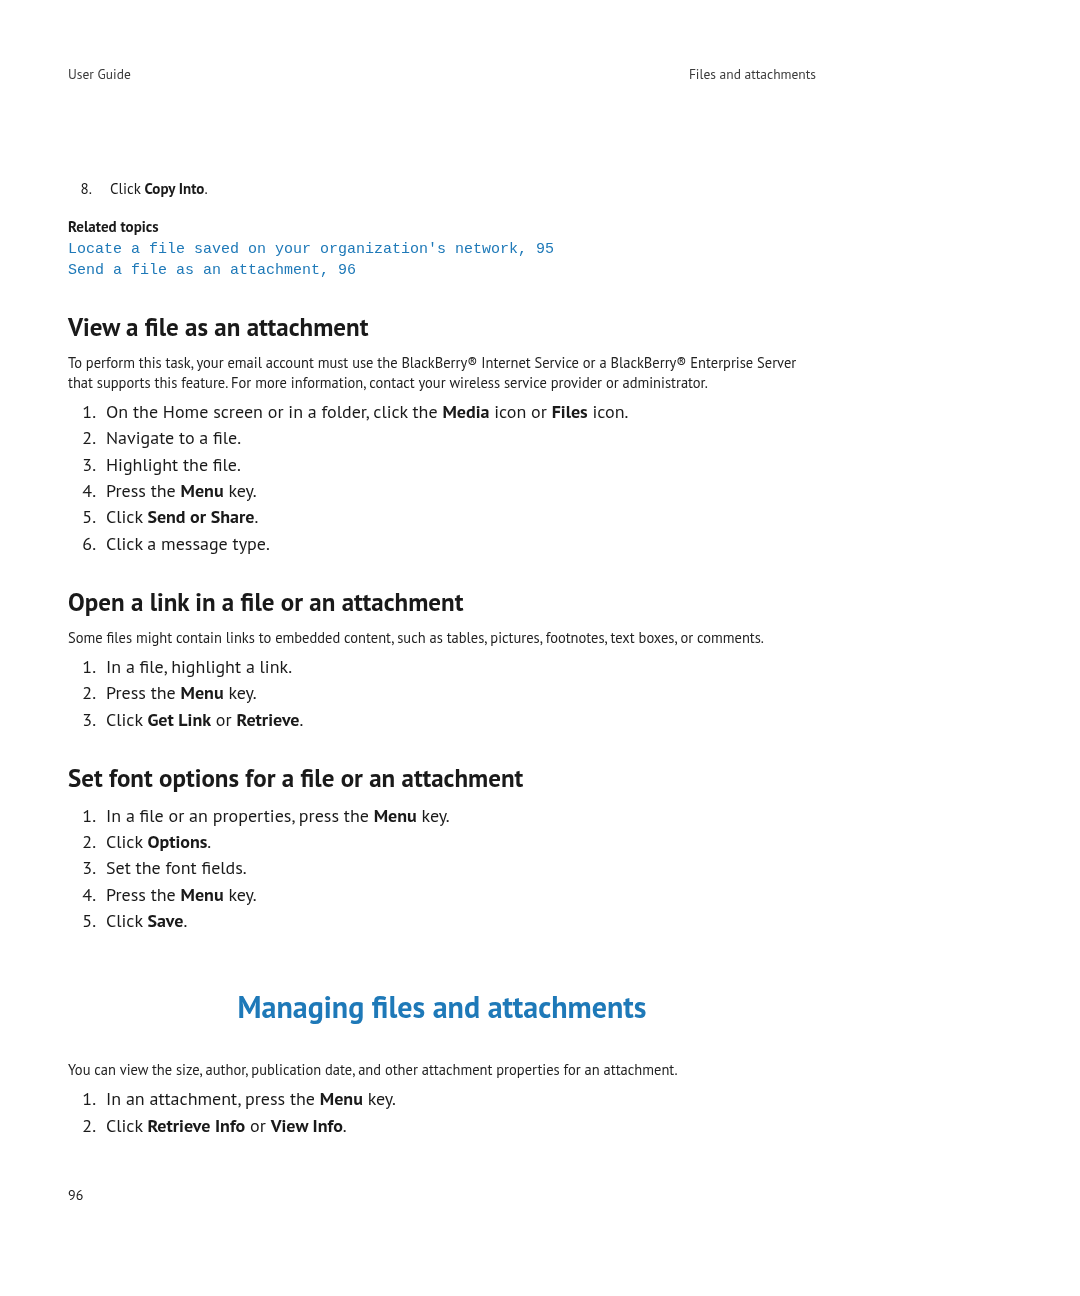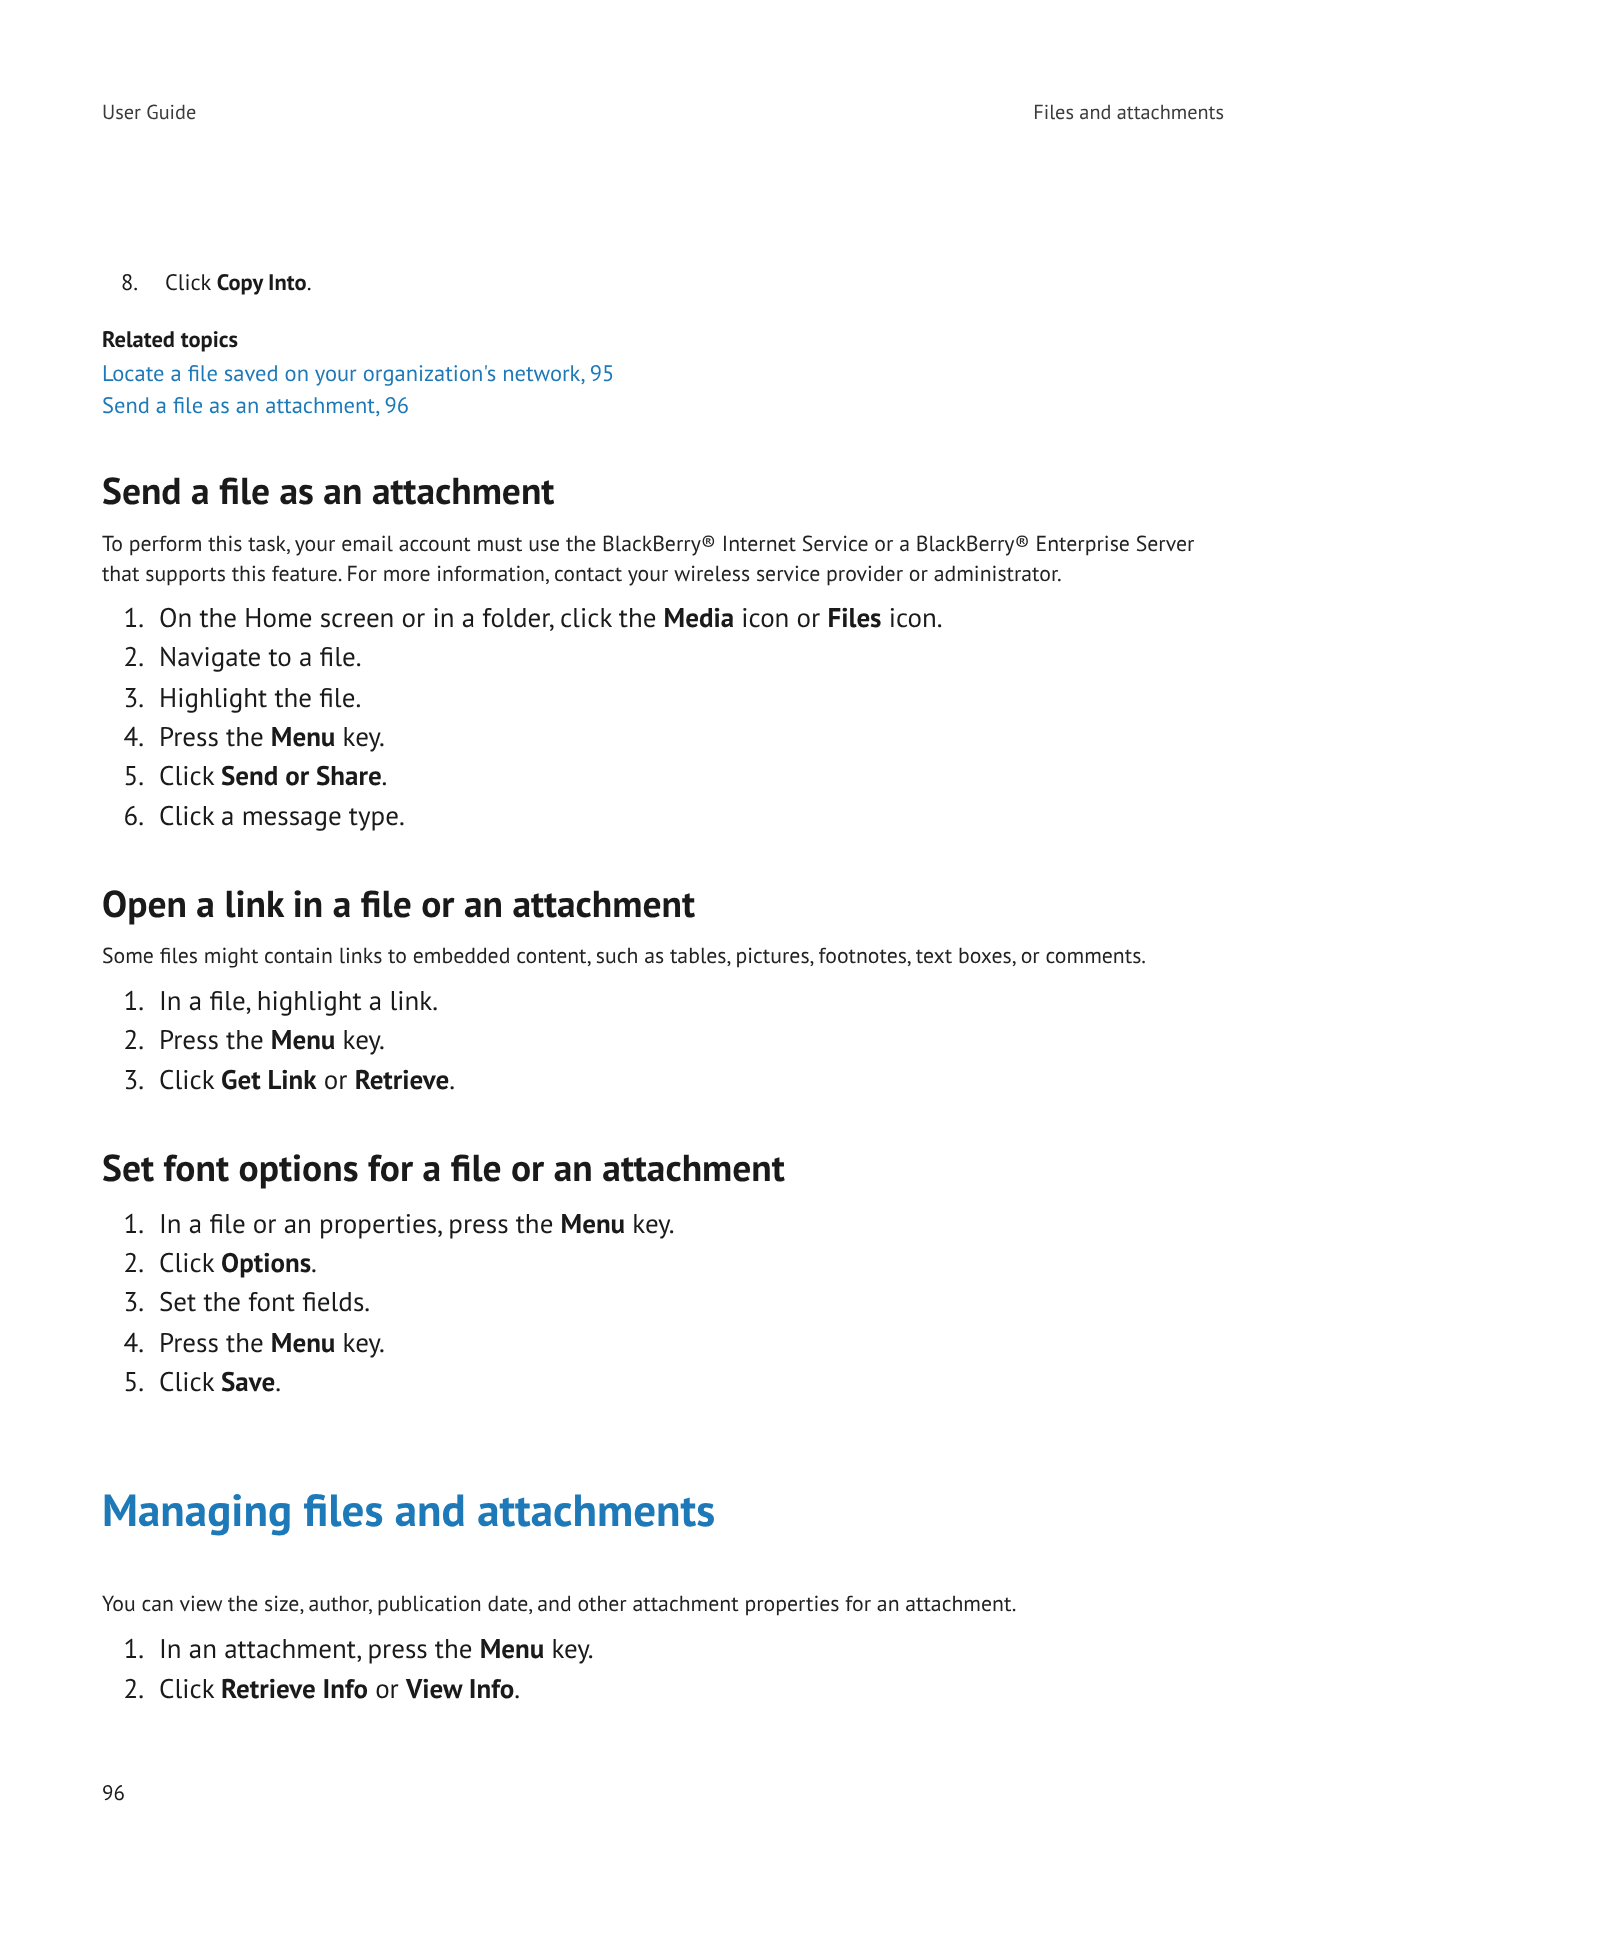--- a/index.html
+++ b/index.html
@@ -41,31 +41,33 @@
     font-size: 15px;
     margin: 0 0 2px 0;
   }
   .related-links a,
   .related-links a:visited {
     color: #1e79b8;
     text-decoration: none;
   }
   .related-links div {
     margin: 1px 0;
+    font-family: Liberation Mono, monospace;
   }
   h2.section {
     font-size: 25px;
     font-weight: 700;
     margin: 30px 0 8px 0;
   }
   h1.chapter {
     font-size: 30px;
     font-weight: 700;
     color: #1e79b8;
     margin: 54px 0 32px 0;
+    text-align: center;
   }
   p.body {
     margin: 4px 0 8px 0;
     font-size: 14.5px;
     color: #222;
   }
   ol.steps {
     list-style: none;
     padding: 0;
     margin: 4px 0 6px 0;
@@ -107,21 +109,21 @@
     <span class="num">8.</span>
     <span>Click </span><span class="bold">Copy Into</span><span>.</span>
   </div>
 
   <div class="related-heading">Related topics</div>
   <div class="related-links">
     <div><a href="#">Locate a file saved on your organization's network, 95</a></div>
     <div><a href="#">Send a file as an attachment, 96</a></div>
   </div>
 
-  <h2 class="section">Send a file as an attachment</h2>
+  <h2 class="section">View a file as an attachment</h2>
   <p class="body">To perform this task, your email account must use the BlackBerry® Internet Service or a BlackBerry® Enterprise Server that supports this feature. For more information, contact your wireless service provider or administrator.</p>
   <ol class="steps">
     <li><span>On the Home screen or in a folder, click the </span><span class="bold">Media</span><span> icon or </span><span class="bold">Files</span><span> icon.</span></li>
     <li><span>Navigate to a file.</span></li>
     <li><span>Highlight the file.</span></li>
     <li><span>Press the </span><span class="bold">Menu</span><span> key.</span></li>
     <li><span>Click </span><span class="bold">Send or Share</span><span>.</span></li>
     <li><span>Click a message type.</span></li>
   </ol>
 

